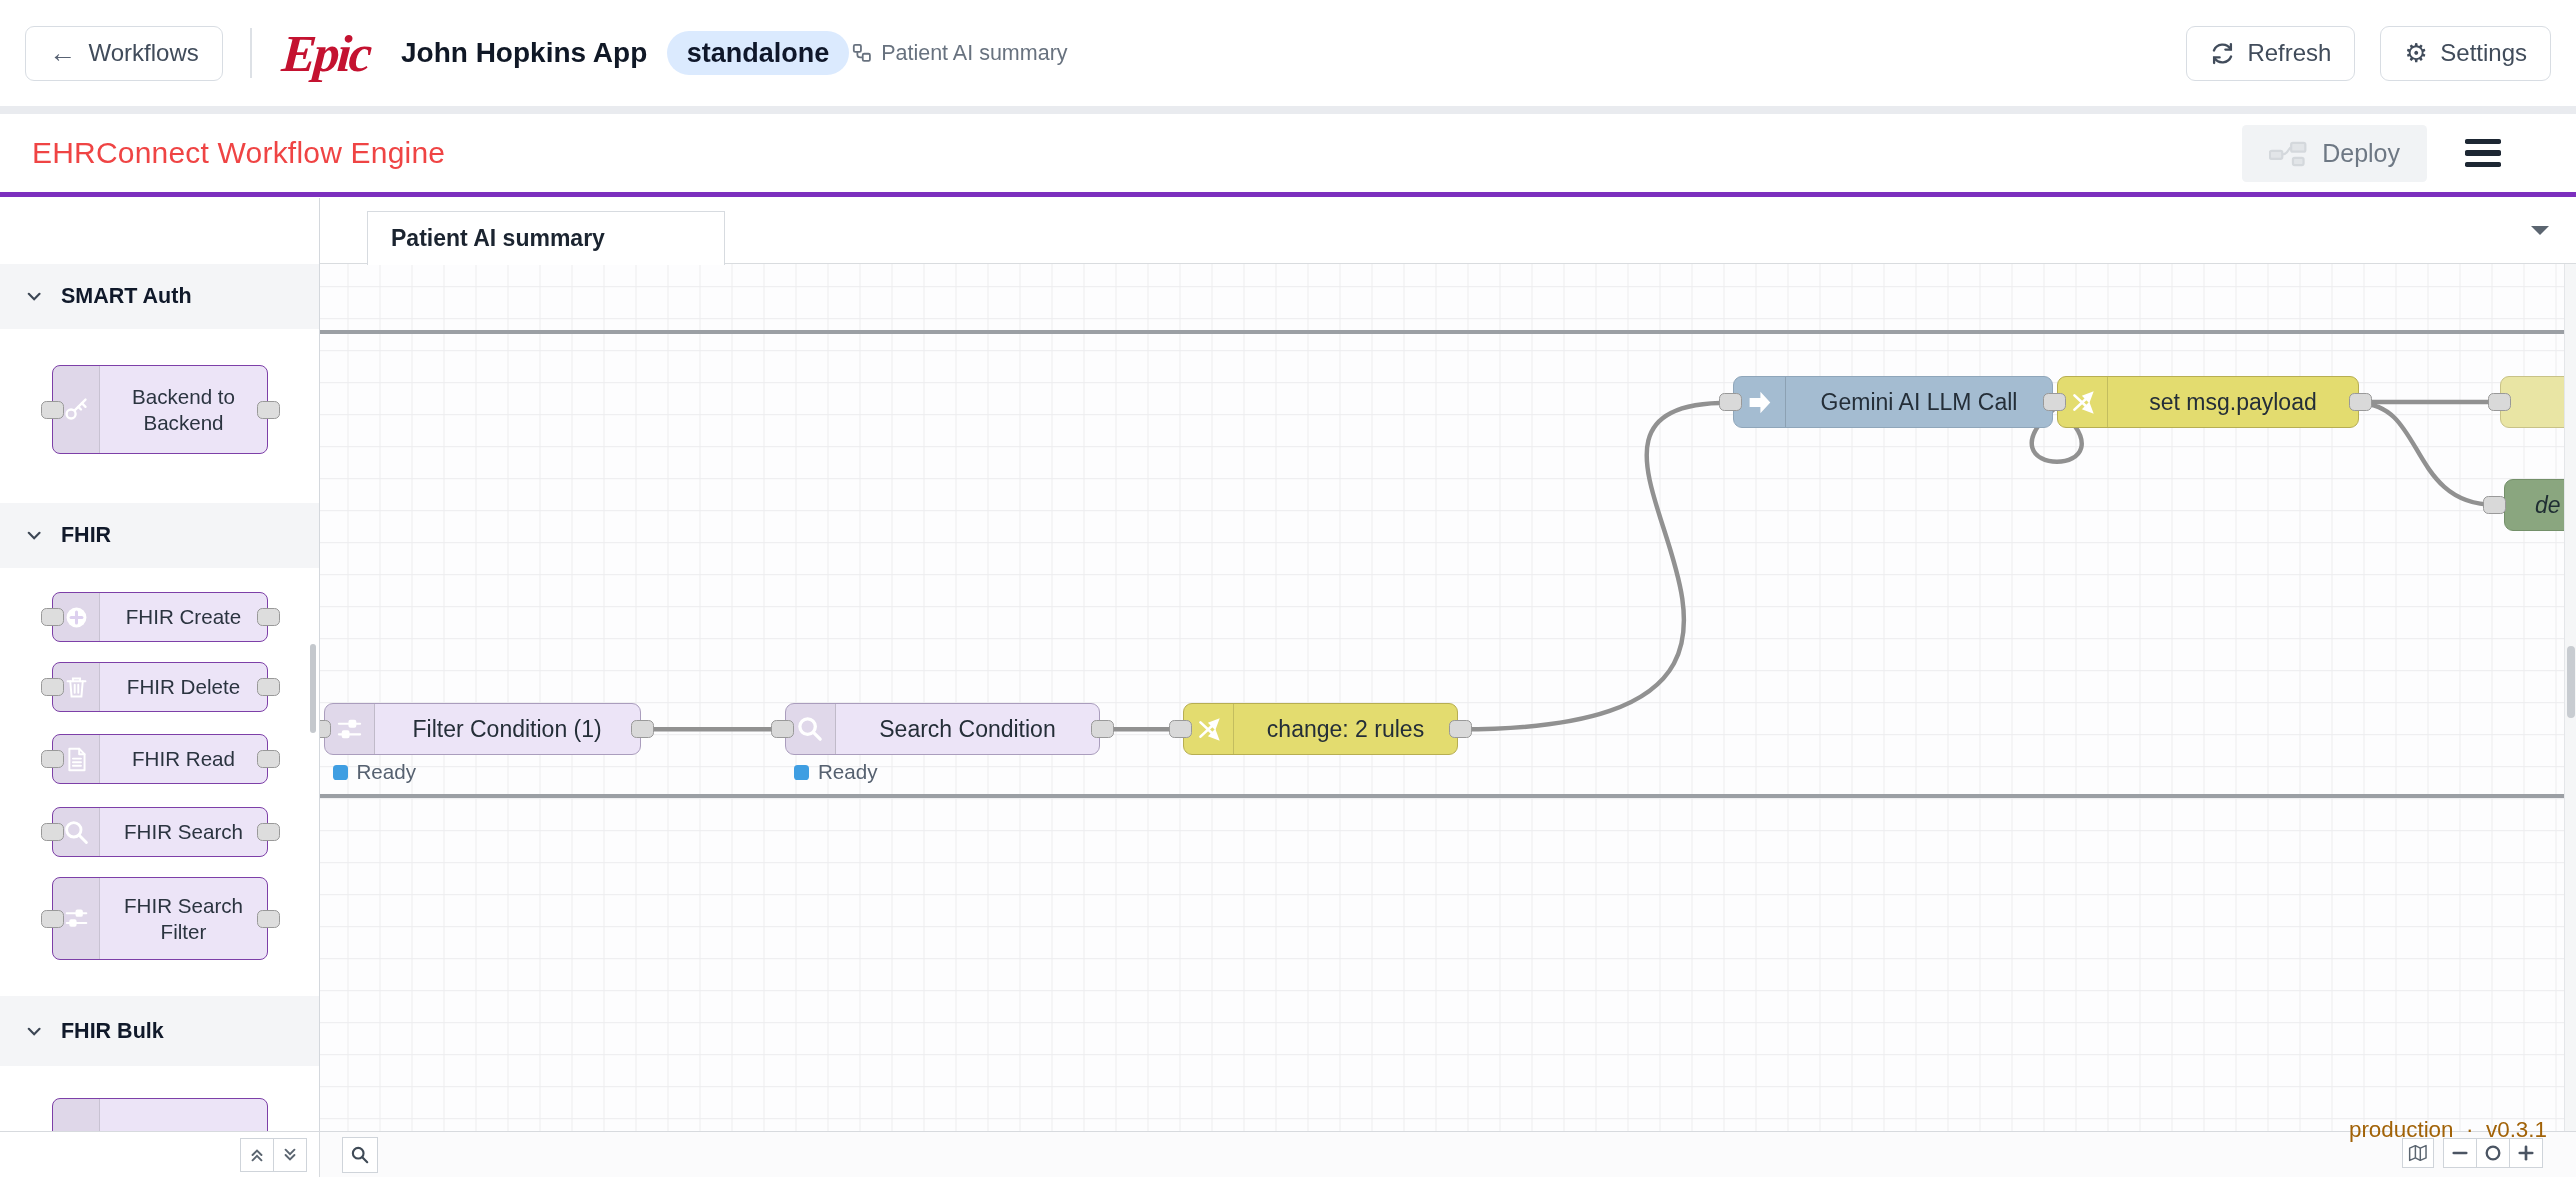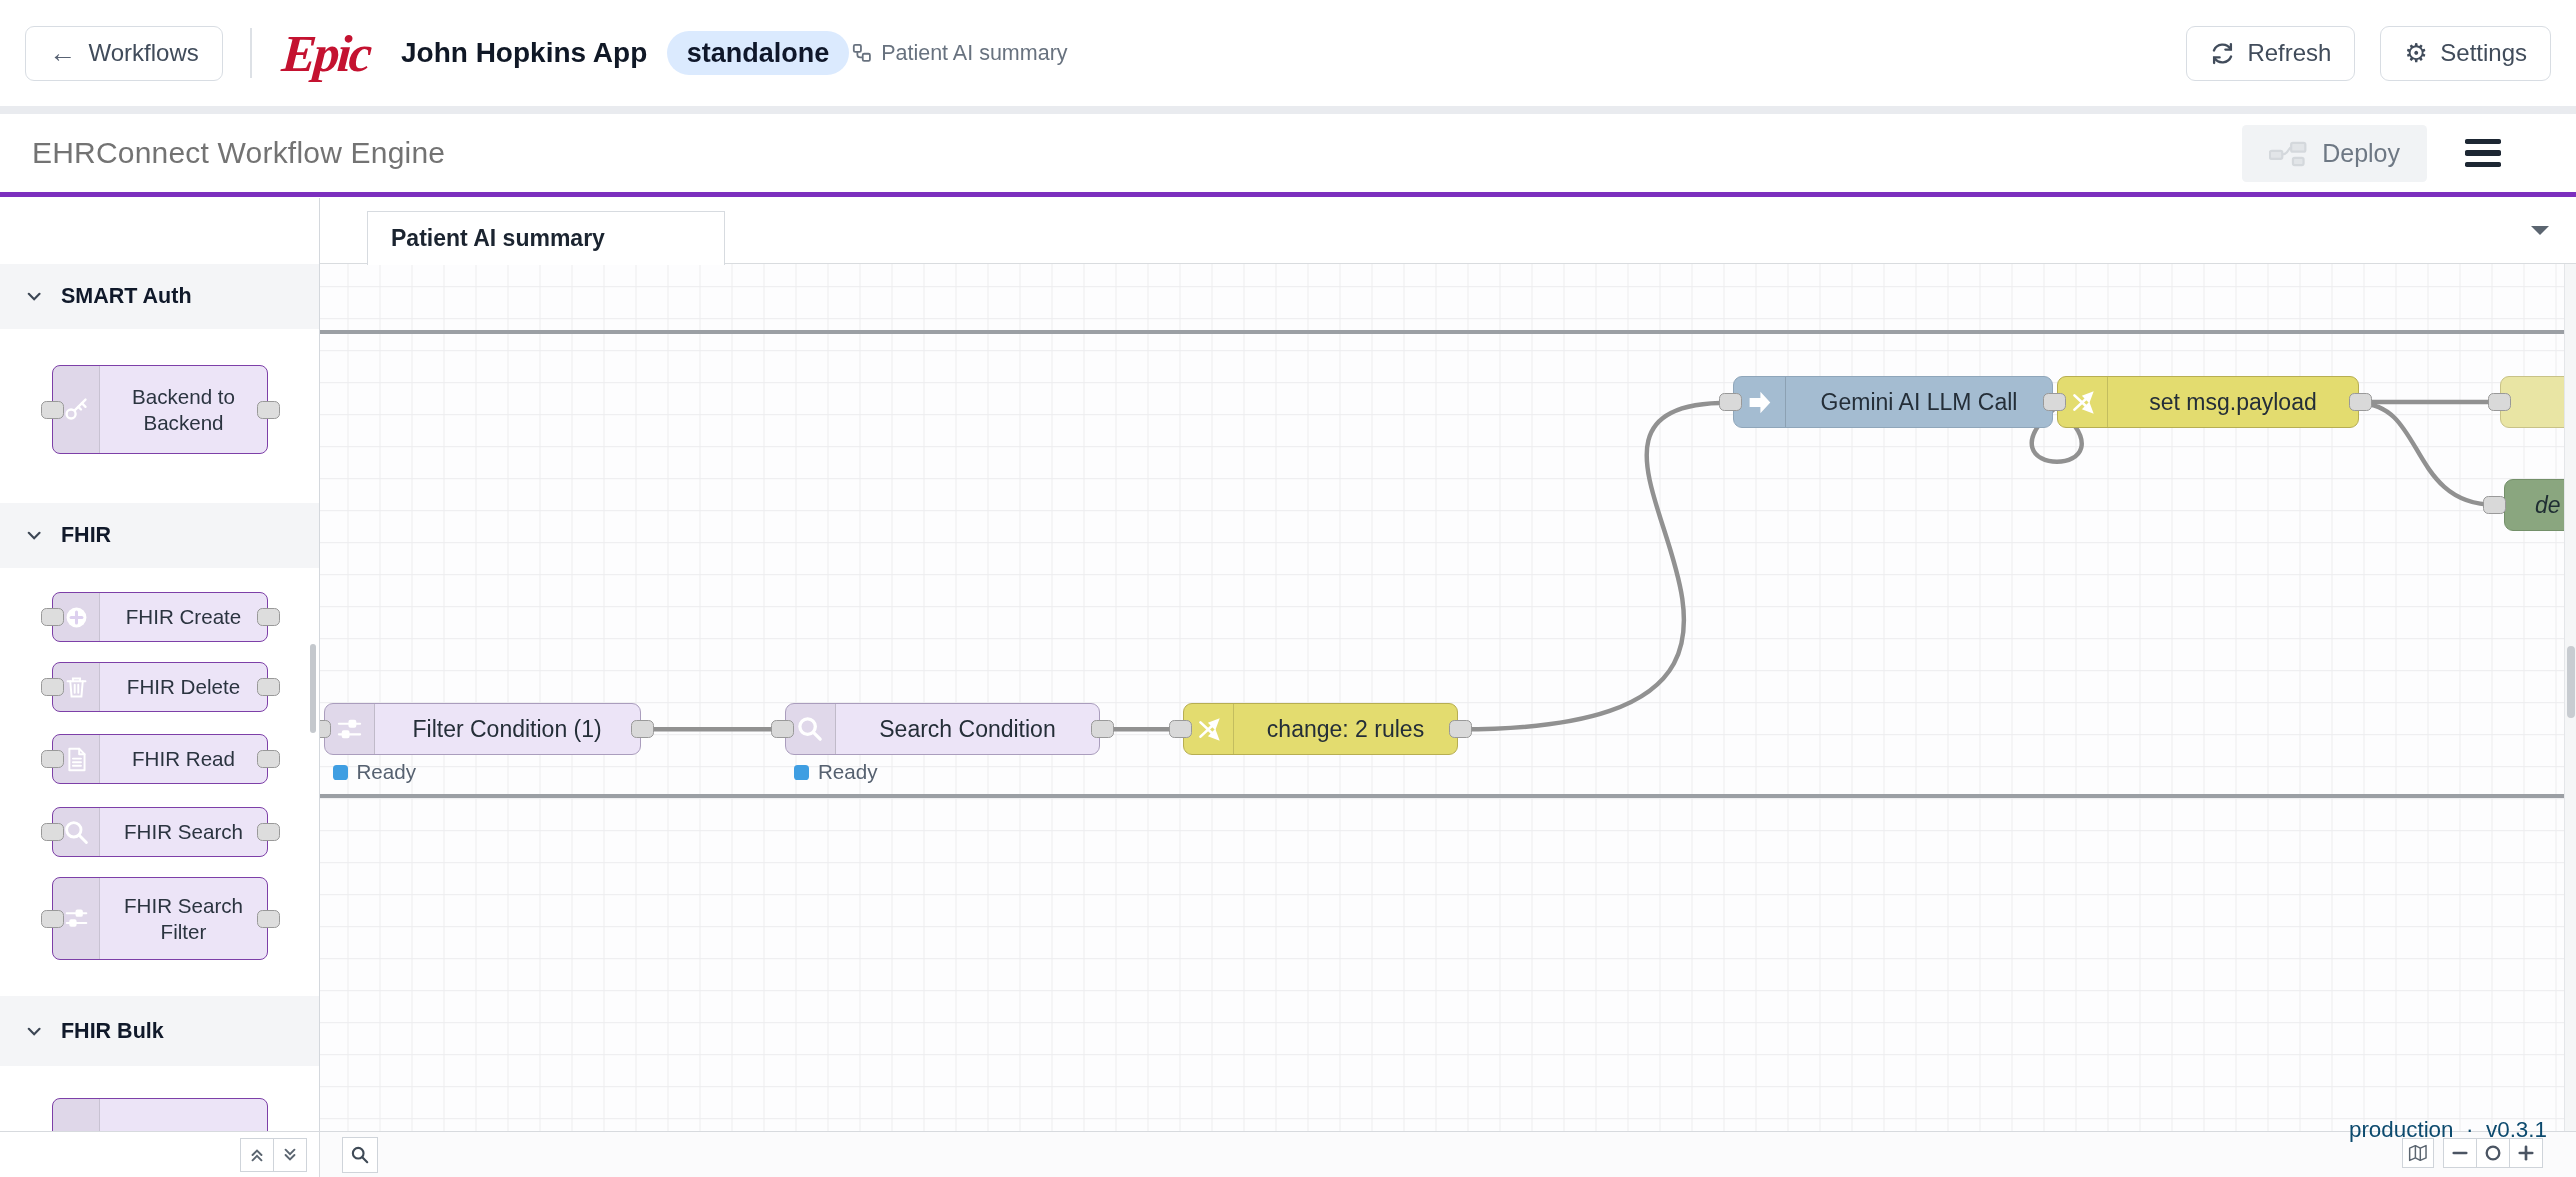--- a/index.html
+++ b/index.html
@@ -17,21 +17,21 @@
   .app-name { font-size:28px; font-weight:700; color:#101826; }
   .badge { background:#dbeafe; color:#0f172a; font-size:27px; font-weight:600; padding:6.3px 19.7px; border-radius:894px; }
   .subtitle-row { display:flex; align-items:center; gap:9px; color:#68727f; font-size:21.5px; }
   .hdr-right { margin-left:auto; display:flex; gap:25px; }
   .icon-28 { width:25px; height:25px; }
   .gear-glyph { font-family:"DejaVu Sans", sans-serif; font-size:26px; color:#414c5b; line-height:1; }
 
   
   .gap-strip { position:absolute; left:0; top:106px; width:2576px; height:9px; background:#e9ebef; }
   .toolbar { position:absolute; left:0; top:114px; width:2576px; height:78px; background:#fff; display:flex; align-items:center; padding:0 32px; }
-  .wf-title { font-size:30px; font-weight:500; color:#737373; letter-spacing:0.2px; }
+  .wf-title { font-size:30px; font-weight:500; color:#ef4444; letter-spacing:0.2px; }
   .toolbar-right { margin-left:auto; display:flex; align-items:center; gap:38px; }
   .deploy-btn { display:flex; align-items:center; gap:14.3px; background:#f1f3f5; border:none; border-radius:4.5px; height:57px; padding:0 27px; font-size:25px; color:#6e7884; cursor:default; }
   .deploy-icon { opacity:0.22; }
   .hamburger { display:flex; flex-direction:column; gap:6.3px; background:none; border:none; cursor:pointer; padding:3.6px 0; margin-right:43px; }
   .hamburger span { display:block; width:36px; height:5.4px; background:#1d2733; border-radius:1.8px; }
   .accent-bar { position:absolute; left:0; top:192px; width:2576px; height:5.4px; background:#7c2fbe; }
 
   
   .main { position:absolute; left:0; top:198px; width:2576px; height:979px; display:flex; }
 
@@ -92,21 +92,21 @@
   .chev-group { display:flex; }
   .sq-btn { width:34px; height:34px; background:#fff; border:0.9px solid #cfd4da; display:flex; align-items:center; justify-content:center; cursor:pointer; }
   .chev-group .sq-btn + .sq-btn { margin-left:-0.9px; }
   .footer-main { position:relative; flex:1; display:flex; align-items:center; }
   .canvas-search-btn { position:absolute; left:21.5px; top:4.5px; width:36px; height:36px; }
   .zoom-cluster { position:absolute; right:33px; top:6.3px; display:flex; align-items:center; gap:9px; }
   .zoom-group { display:flex; }
   .zoom-group .sq-btn { width:34px; height:30px; font-size:25px; color:#4b5563; font-weight:700; }
   .zoom-group .sq-btn + .sq-btn { margin-left:-0.9px; }
   .map-btn { width:32px; height:30px; }
-  .version-line { position:absolute; right:29px; top:-15px; font-size:22.4px; color:#0c4a6e; display:flex; gap:12.5px; }
+  .version-line { position:absolute; right:29px; top:-15px; font-size:22.4px; color:#a16207; display:flex; gap:12.5px; }
 </style>
 </head>
 <body>
 
 <div class="app-header">
   <button class="btn">
     <span class="back-arrow">←</span>
     <span>Workflows</span>
   </button>
   <div class="hdr-divider"></div>

